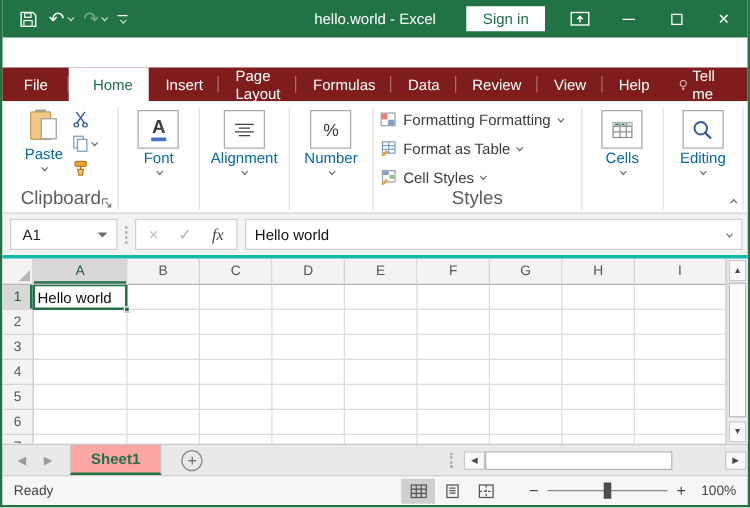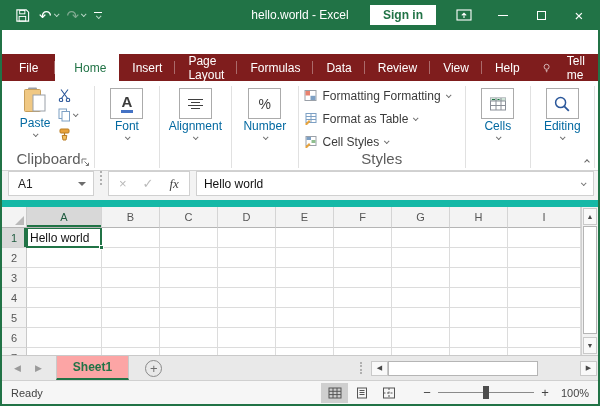--- a/index.html
+++ b/index.html
@@ -11,21 +11,21 @@
 
   
   .titlebar { height:30px; background:#217346; display:flex; align-items:center;
     position:relative; color:#fff; flex:none; }
   .qat { display:flex; align-items:center; gap:9px; padding-left:13px; }
   .qat-item { display:flex; align-items:center; gap:2px; cursor:default; }
   .titlebar .title { position:absolute; left:50%; transform:translateX(-50%);
     font-size:12px; color:#fff; white-space:nowrap; pointer-events:none; }
   .title-right { margin-left:auto; display:flex; align-items:center; height:100%; }
   .signin { background:#fff; color:#217346; font-size:12px; padding:3px 13px;
-    margin-right:20px; cursor:pointer;font-weight:bold; }
+    margin-right:20px; cursor:pointer; }
   .ribbon-display { margin-right:12px; cursor:pointer; display:flex; }
   .wbtn { width:38px; height:100%; display:flex; align-items:center; justify-content:center;
     cursor:pointer; font-size:13px; }
   .min-glyph { width:10px; border-top:1px solid #fff; display:inline-block; }
   .max-glyph { width:9px; height:9px; border:1px solid #fff; display:inline-block; }
   .close-glyph { font-size:15px; line-height:1; }
   .chev { display:inline-block; width:4px; height:4px; border-right:1px solid currentColor;
     border-bottom:1px solid currentColor; transform:rotate(45deg) translateY(-1px); }
   .chev-up { transform:rotate(225deg); }
   .qat .chev { color:#bcd8c9; }
@@ -36,21 +36,21 @@
 
   
   .tabsrow { height:27px; background:#7f1d1d; display:flex; align-items:flex-start; flex:none;margin-top:24px; }
   .rtab { display:flex; align-items:center; padding:0 13px; font-size:12px; color:#fff;
     cursor:pointer; position:relative; }
   .rtab:first-child { padding:0 17px; }
   .rtab:not(.active):not(:last-child)::after { content:""; position:absolute; right:0; top:7px;
     height:13px; border-right:1px solid rgba(255,255,255,.35); }
   .rtab.active { background:#fff; color:#217346;padding-left:19px; }
   .tabs-right { margin-left:auto; display:flex; align-items:center; gap:4px; padding-right:14px; }
-  .tabs-right .helper { display:flex; align-items:center; gap:17px; color:#fff; font-size:12px;
+  .tabs-right .helper { display:flex; align-items:center; gap:4px; color:#fff; font-size:12px;
     padding:0 10px; cursor:pointer; }
 
   
   .ribbon { height:90px; background:#fff; border-bottom:1px solid #d2d2d2; display:flex;
     padding:3px 0 0 4px; position:relative; flex:none; }
   .rsep { border-right:1px solid #e1e1e1; margin:2px 3px; }
   .rgroup { display:flex; flex-direction:column; align-items:center; position:relative; }
   .rlabel { font-size:12px; color:#0369a1; }
   .rgrouplabel { position:absolute; bottom:3px; left:0; right:0; text-align:center;
     font-size:15px; color:#5d5d5d; }
@@ -73,22 +73,22 @@
   .align-icon i:nth-child(odd) { width:15px; } .align-icon i:nth-child(even) { width:9px; }
   .pct { font-size:14px; color:#3b3b3b; }
   
   .g-styles { width:162px; align-items:flex-start; padding-left:2px; }
   .style-row { display:flex; align-items:center; gap:5px; height:23px; cursor:pointer;
     font-size:12px; color:#3b3b3b; white-space:nowrap; }
   .style-row .chev { color:#6e6e6e; }
   .collapse-ribbon { position:absolute; right:9px; bottom:6px; color:#666; cursor:pointer; }
 
   
-  .formularow { height:36px; background:#f3f3f3; border-bottom:7px solid #14b8a6;
-    display:flex; align-items:flex-start; padding:0 4px 0 6px; gap:6px; flex:none; }
+  .formularow { height:36px; background:#f3f3f3; border-bottom:3px solid #14b8a6;
+    display:flex; align-items:center; padding:0 4px 0 6px; gap:6px; flex:none; }
   .namebox { width:86px; height:25px; background:#fff; border:1px solid #d0d0d0; display:flex;
     align-items:center; font-size:12px; color:#222; padding-left:9px; cursor:text; }
   .namebox .tri { margin-left:auto; margin-right:7px; width:0; height:0;
     border-left:4px solid transparent; border-right:4px solid transparent;
     border-top:4px solid #6d6d6d; }
   .grip { height:14px; border-left:2px dotted #b0b0b0; }
   .fbtns { height:25px; background:#fff; border:1px solid #d0d0d0; display:flex;
     align-items:center; padding:0 10px; gap:16px; }
   .fbtns .xg { color:#b9b9b9; font-size:13px; cursor:pointer; }
   .fbtns .fx { font-family:"Liberation Serif", serif; font-style:italic; font-size:13px;

